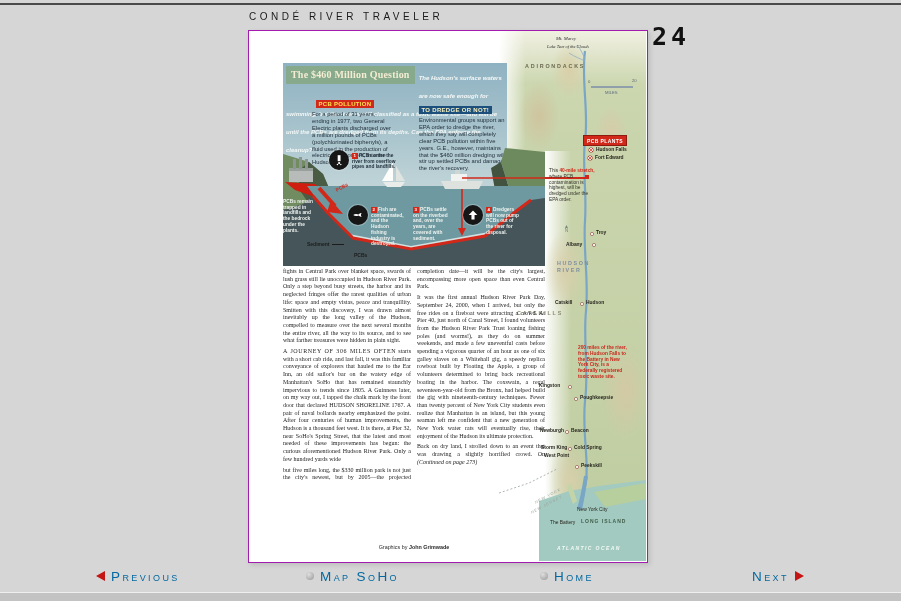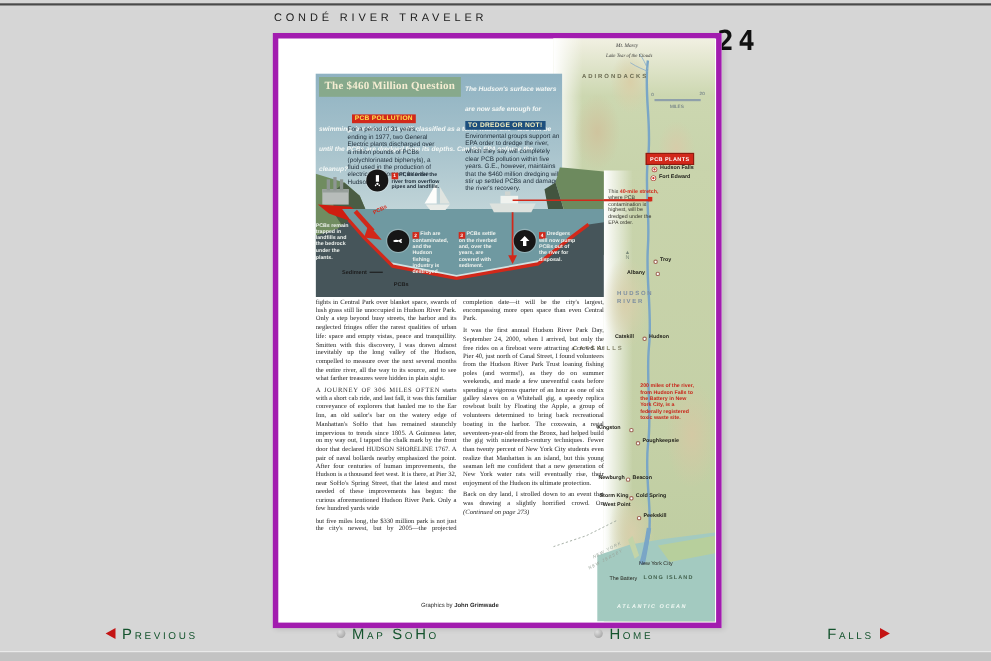--- a/index.html
+++ b/index.html
@@ -3,21 +3,21 @@
 <meta charset="utf-8">
 <style>
   html,body{margin:0;padding:0;}
   #stage{position:relative;width:901px;height:601px;background:#d6d6d6;font-family:"Liberation Sans",sans-serif;overflow:hidden;}
   .topline{position:absolute;left:0;top:3px;width:901px;height:2px;background:#4a4a4a;}
   .botline{position:absolute;left:0;top:592px;width:901px;height:1px;background:#efefef;}
   .botband{position:absolute;left:0;top:593px;width:901px;height:8px;background:#c3c3c3;}
   .brand{position:absolute;left:249px;top:11px;font-size:10px;letter-spacing:3.5px;color:#1a1a1a;font-weight:500;}
   .pagenum{position:absolute;left:652px;top:22px;font-family:"DejaVu Sans Mono",monospace;font-size:25px;font-weight:bold;letter-spacing:4px;color:#111;}
 
-  .page{position:absolute;left:248px;top:30px;width:398px;height:531px;background:#fff;border:5px solid #a21caf;box-shadow:2px 2px 5px rgba(0,0,0,.12);text-decoration:underline;}
+  .page{position:absolute;left:248px;top:30px;width:398px;height:531px;background:#fff;border:1px solid #a21caf;box-shadow:2px 2px 5px rgba(0,0,0,.12);text-decoration:underline;}
   .page *{box-sizing:border-box;}
 
   
   .map-top{position:absolute;left:250px;top:0;width:147px;height:150px;
     background:
       radial-gradient(26px 40px at 70px 40px,#d9cfa8 0%,rgba(217,207,168,0) 70%),
       radial-gradient(30px 50px at 40px 85px,#cfc49e 0%,rgba(207,196,158,0) 70%),
       radial-gradient(24px 36px at 112px 100px,#d6cca9 0%,rgba(214,204,169,0) 70%),
       linear-gradient(90deg,#ffffff 0%,rgba(255,255,255,0) 18%),
       linear-gradient(180deg,#f1f0e2 0%,#ccd7b0 35%,#c6d2aa 100%);}
@@ -77,21 +77,21 @@
     font-family:"Liberation Serif",serif;font-size:6px;line-height:7.7px;color:#1f1f1f;text-align:justify;overflow:hidden;}
   .article p{margin:0 0 3px 0;}
   .lead{letter-spacing:.6px;font-size:6px;}
   .contd{font-style:italic;}
   .pullquote{position:absolute;left:14px;top:495px;width:330px;font-family:"DejaVu Serif",serif;font-style:italic;font-weight:bold;font-size:14.5px;color:#41704e;letter-spacing:.2px;}
   .credit{position:absolute;left:60px;top:513px;width:210px;text-align:center;font-size:5.4px;color:#2a2a2a;}
   .credit b{font-weight:bold;}
 
   
   .nav-item{position:absolute;top:568px;height:16px;display:flex;align-items:center;gap:6px;cursor:pointer;}
-  .nav-label{font-variant:small-caps;letter-spacing:2.4px;font-size:13.5px;color:#14532d;}
+  .nav-label{font-variant:small-caps;letter-spacing:2.4px;font-size:13.5px;color:#0369a1;}
   .tri-left{width:0;height:0;border-top:5px solid transparent;border-bottom:5px solid transparent;border-right:9px solid #c41414;}
   .tri-right{width:0;height:0;border-top:5px solid transparent;border-bottom:5px solid transparent;border-left:9px solid #c41414;}
   .bullet{width:8px;height:8px;border-radius:50%;background:radial-gradient(circle at 35% 30%,#dedede,#989898);}
 </style>
 </head>
 <body>
 
 <div id="stage">
   <div class="topline"></div>
   <div class="brand">CONDÉ RIVER TRAVELER</div>
@@ -256,19 +256,19 @@
   </div>
   <div class="nav-item" style="left:306px;">
     <span class="bullet"></span>
     <span class="nav-label">Map SoHo</span>
   </div>
   <div class="nav-item" style="left:540px;">
     <span class="bullet"></span>
     <span class="nav-label">Home</span>
   </div>
   <div class="nav-item" style="left:752px;">
-    <span class="nav-label">Falls</span>
+    <span class="nav-label">Next</span>
     <span class="tri-right"></span>
   </div>
 
   <div class="botline"></div>
   <div class="botband"></div>
 </div>
 
 </body></html>

